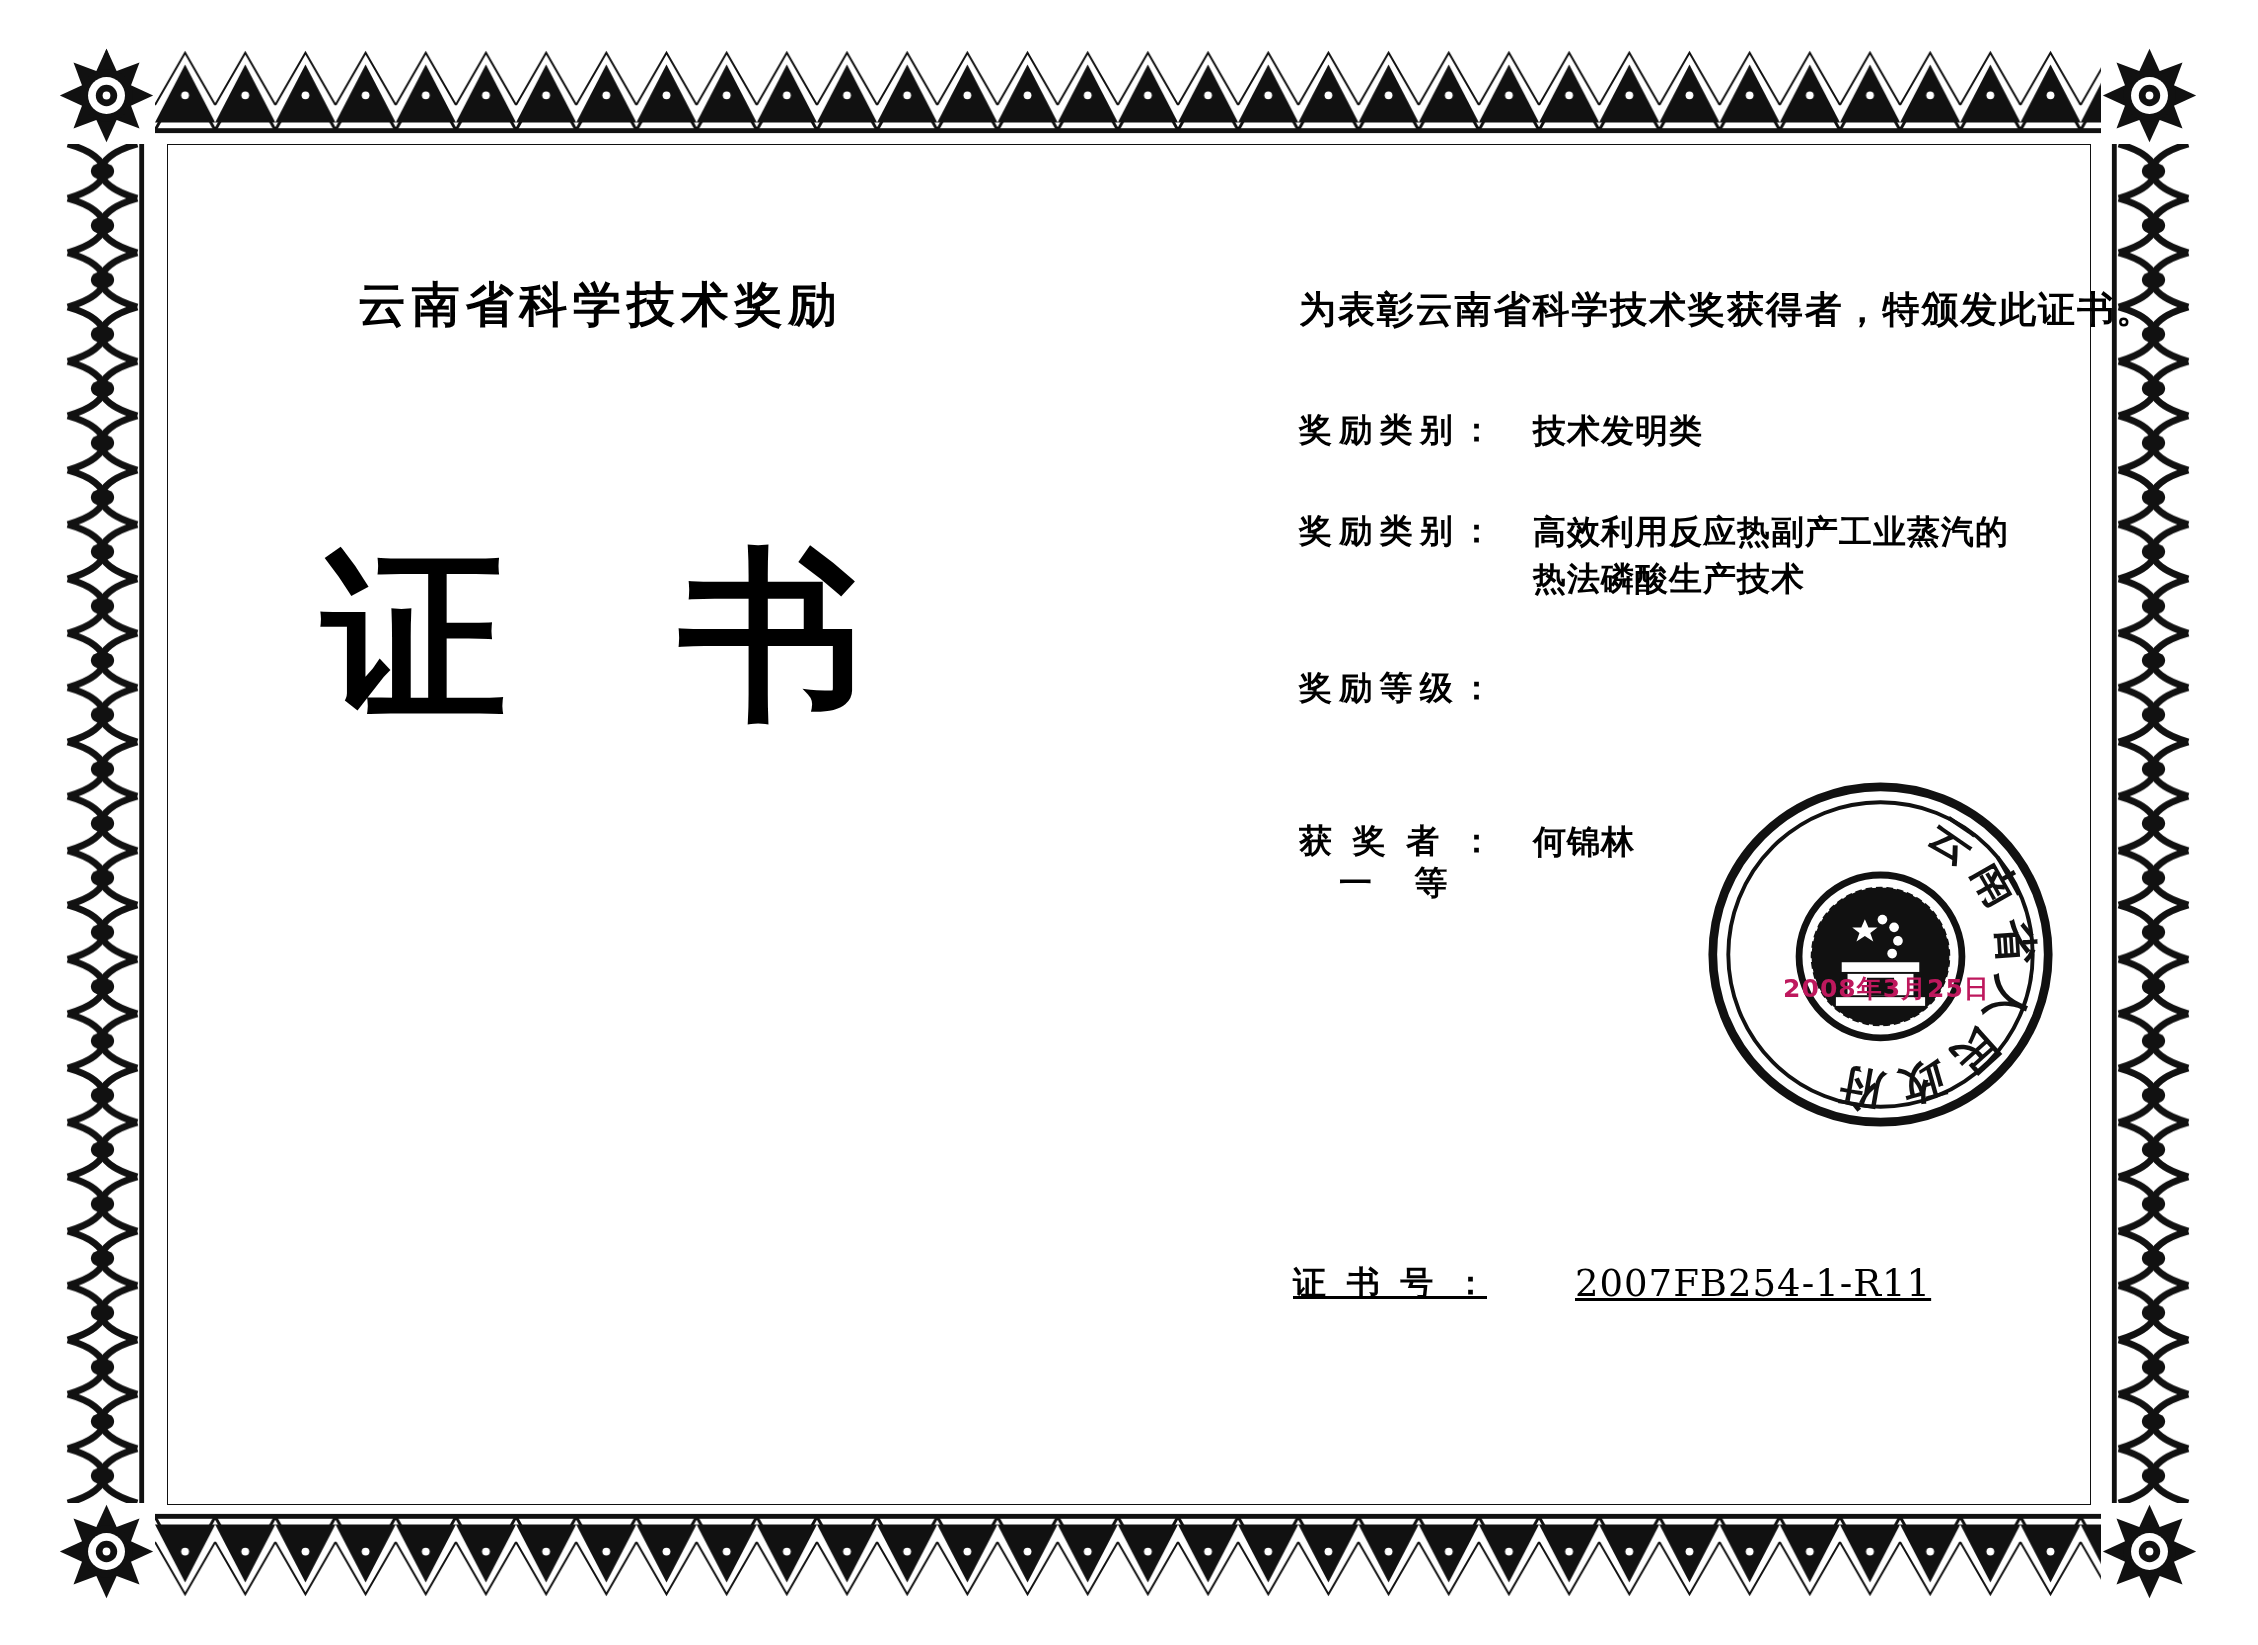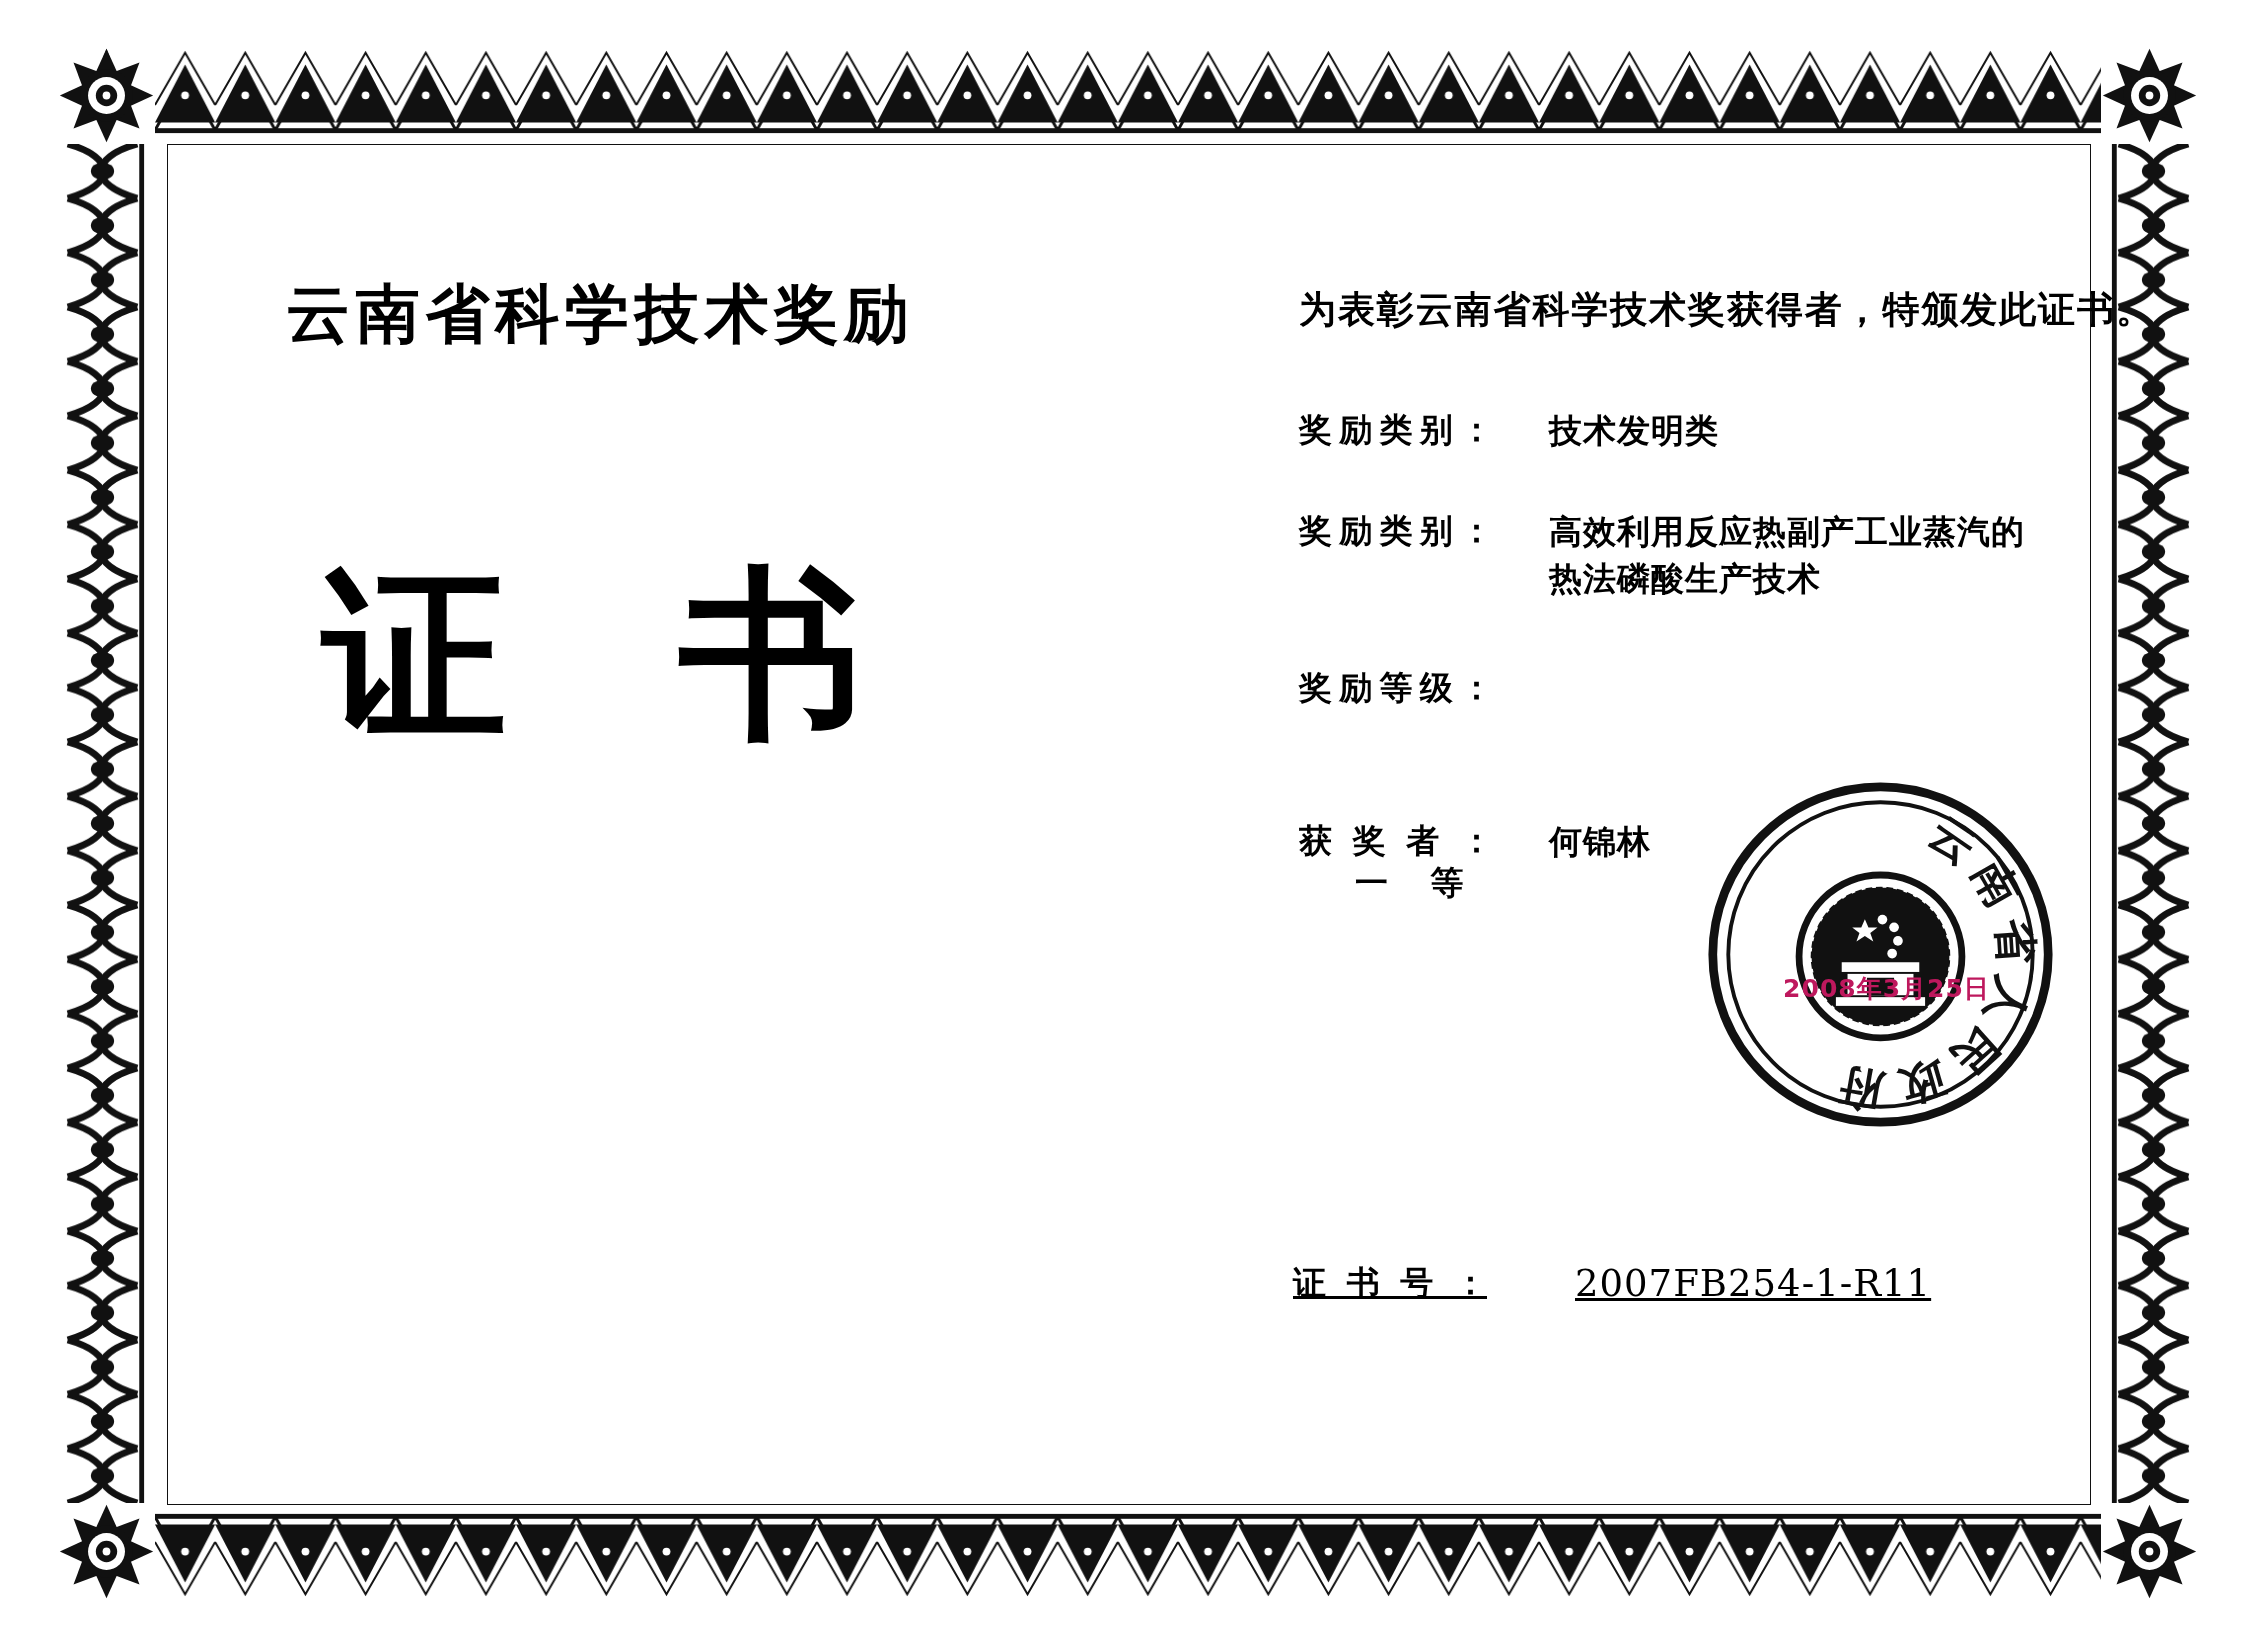--- a/index.html
+++ b/index.html
@@ -86,22 +86,22 @@
 
   
   .left-col {
     position: absolute;
     left: 58px;
     top: 175px;
     width: 854px;
     text-align: center;
   }
   .award-title {
-    font-family: Liberation Sans, sans-serif;
-    font-size: 64px;
+    font-family: Liberation Serif, serif;
+    font-size: 48px;
     font-weight: 700;
     letter-spacing: 5.8px;
     line-height: 1.2;
     white-space: nowrap;
   }
   .big-word {
     margin-top: 209px;
     font-family: "DejaVu Sans", "Liberation Sans", sans-serif;
     font-size: 184px;
     font-weight: 900;
@@ -139,21 +139,21 @@
     font-size: 33px;
     font-weight: 700;
     letter-spacing: 3.9px;
     line-height: 1.35;
     text-align: justify;
     text-align-last: justify;
     white-space: nowrap;
   }
   .field-label .colon { letter-spacing: 0; }
   .field-value {
-    margin-left: 56px;
+    margin-left: 40px;
     font-size: 33px;
     font-weight: 700;
     line-height: 1.42;
     letter-spacing: 1px;
     max-width: 582px;
   }
   .field-value.spaced { letter-spacing: 15.5px; }
 
   .field-category { top: 307px; }
   .field-project  { top: 408px; }

